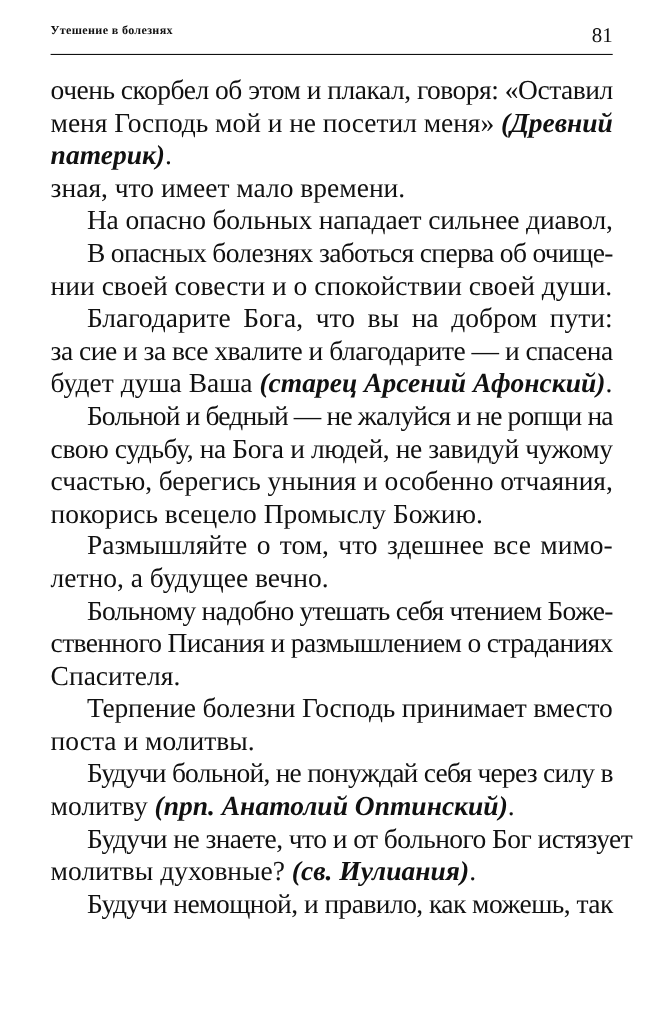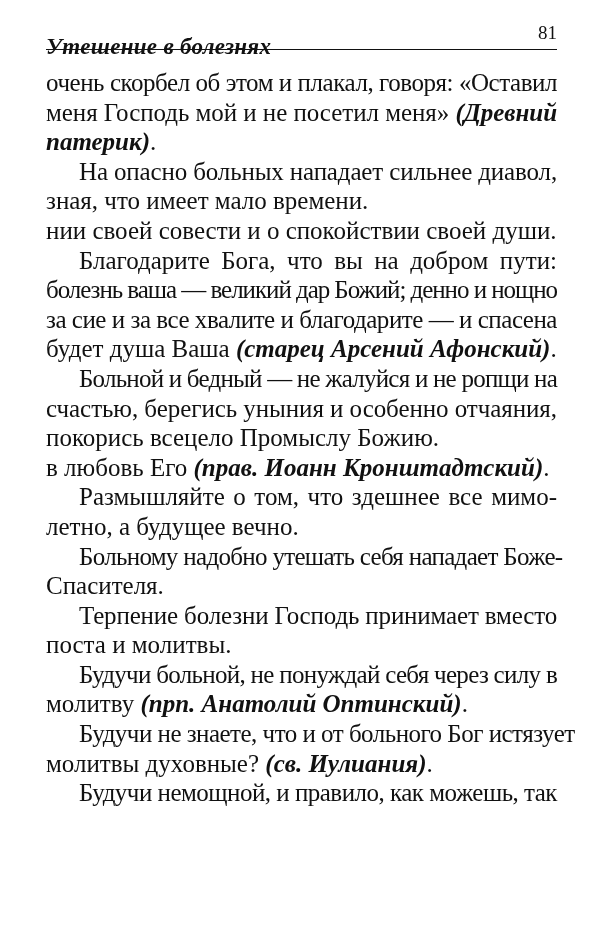--- a/index.html
+++ b/index.html
@@ -3,22 +3,22 @@
 <meta charset="utf-8">
 <style>
   html, body { margin: 0; padding: 0; background: #ffffff; }
   body { width: 600px; height: 939px; overflow: hidden; position: relative; }
   .page { position: absolute; left: 46px; top: 0; width: 511px; color: #111111; }
   .running-head {
     position: absolute; top: 22px; left: 0; width: 511px; height: 24px;
     font-family: "Liberation Serif", serif;
   }
   .rh-title {
-    position: absolute; left: 0; top: 12px;
-    font-style: italic; font-weight: bold; font-size: 23px; letter-spacing: 0.3px;
+    position: absolute; left: 0; top: 0;
+    font-weight: bold; font-size: 11px; letter-spacing: 0.3px;
   }
   .rh-page {
     position: absolute; right: 0; top: 0; font-size: 19px;
   }
   .rule {
     position: absolute; top: 49px; left: 0; width: 511px; height: 0;
     border-top: 1.5px solid #111111;
   }
   .body {
     position: absolute; top: 68px; left: 0; width: 511px;
@@ -39,34 +39,35 @@
 <div class="page">
   <div class="running-head">
     <span class="rh-title">Утешение в болезнях</span>
     <span class="rh-page">81</span>
   </div>
   <div class="rule"></div>
   <div class="body" id="body">
       <div class="line" style="letter-spacing: -0.445312px;"><span style="white-space: pre;">очень скорбел об этом и плакал, говоря: «Оставил</span></div>
       <div class="line" style="letter-spacing: -0.0408381px;"><span style="white-space: pre;">меня Господь мой и не посетил меня» </span><span class="attr">(Древний</span></div>
       <div class="line last"><span class="attr">патерик)</span><span>.</span></div>
+      <div class="line last"><span style="white-space: pre;">зная, что имеет мало времени.</span></div>
       <div class="line indent" style="letter-spacing: -0.140625px;"><span style="white-space: pre;">На опасно больных нападает сильнее диавол,</span></div>
-      <div class="line last"><span style="white-space: pre;">зная, что имеет мало времени.</span></div>
+      <div class="line indent" style="letter-spacing: -0.592685px;"><span style="white-space: pre;">В опасных болезнях заботься сперва об очище-</span></div>
       <div class="line last"><span style="white-space: pre;">нии своей совести и о спокойствии своей души.</span></div>
       <div class="line indent"><span style="white-space: pre;">Благодарите Бога, что вы на добром пути:</span></div>
-      <div class="line" style="letter-spacing: -1.03923px;"><span style="white-space: pre;">болезнь ваша — великий дар Божий; денно и нощно</span></div>
       <div class="line" style="letter-spacing: -0.46588px;"><span style="white-space: pre;">за сие и за все хвалите и благодарите — и спасена</span></div>
       <div class="line last"><span style="white-space: pre;">будет душа Ваша </span><span class="attr">(старец Арсений Афонский)</span><span>.</span></div>
       <div class="line indent" style="letter-spacing: -0.769259px;"><span style="white-space: pre;">Больной и бедный — не жалуйся и не ропщи на</span></div>
+      <div class="line" style="letter-spacing: -0.363697px;"><span style="white-space: pre;">свою судьбу, на Бога и людей, не завидуй чужому</span></div>
       <div class="line" style="letter-spacing: -0.0583333px;"><span style="white-space: pre;">счастью, берегись уныния и особенно отчаяния,</span></div>
       <div class="line last"><span style="white-space: pre;">покорись всецело Промыслу Божию.</span></div>
-      <div class="line last"><span style="white-space: pre;">в любовь Его </span><span class="attr">(прав. Иоанн Кронштадтский)</span><span>.</span></div>
       <div class="line indent"><span style="white-space: pre;">Размышляйте о том, что здешнее все мимо-</span></div>
       <div class="line last"><span style="white-space: pre;">летно, а будущее вечно.</span></div>
-      <div class="line indent" style="letter-spacing: -0.678779px;"><span style="white-space: pre;">Больному надобно утешать себя нападает Боже-</span></div>
+      <div class="line indent" style="letter-spacing: -0.678779px;"><span style="white-space: pre;">Больному надобно утешать себя чтением Боже-</span></div>
+      <div class="line" style="letter-spacing: -0.604861px;"><span style="white-space: pre;">ственного Писания и размышлением о страданиях</span></div>
       <div class="line last"><span style="white-space: pre;">Спасителя.</span></div>
       <div class="line indent" style="letter-spacing: -0.153582px;"><span style="white-space: pre;">Терпение болезни Господь принимает вместо</span></div>
       <div class="line last"><span style="white-space: pre;">поста и молитвы.</span></div>
       <div class="line indent" style="letter-spacing: -0.689583px;"><span style="white-space: pre;">Будучи больной, не понуждай себя через силу в</span></div>
       <div class="line last"><span style="white-space: pre; margin-top: 16px;">молитву </span><span class="attr">(прп. Анатолий Оптинский)</span><span>.</span></div>
       <div class="line indent" style="letter-spacing: -0.509973px;"><span style="white-space: pre;">Будучи не знаете, что и от больного Бог истязует</span></div>
       <div class="line last"><span style="white-space: pre;">молитвы духовные? </span><span class="attr">(св. Иулиания)</span><span>.</span></div>
       <div class="line indent" style="letter-spacing: -0.506541px;"><span style="white-space: pre;">Будучи немощной, и правило, как можешь, так</span></div>
     </div>
 </div>

